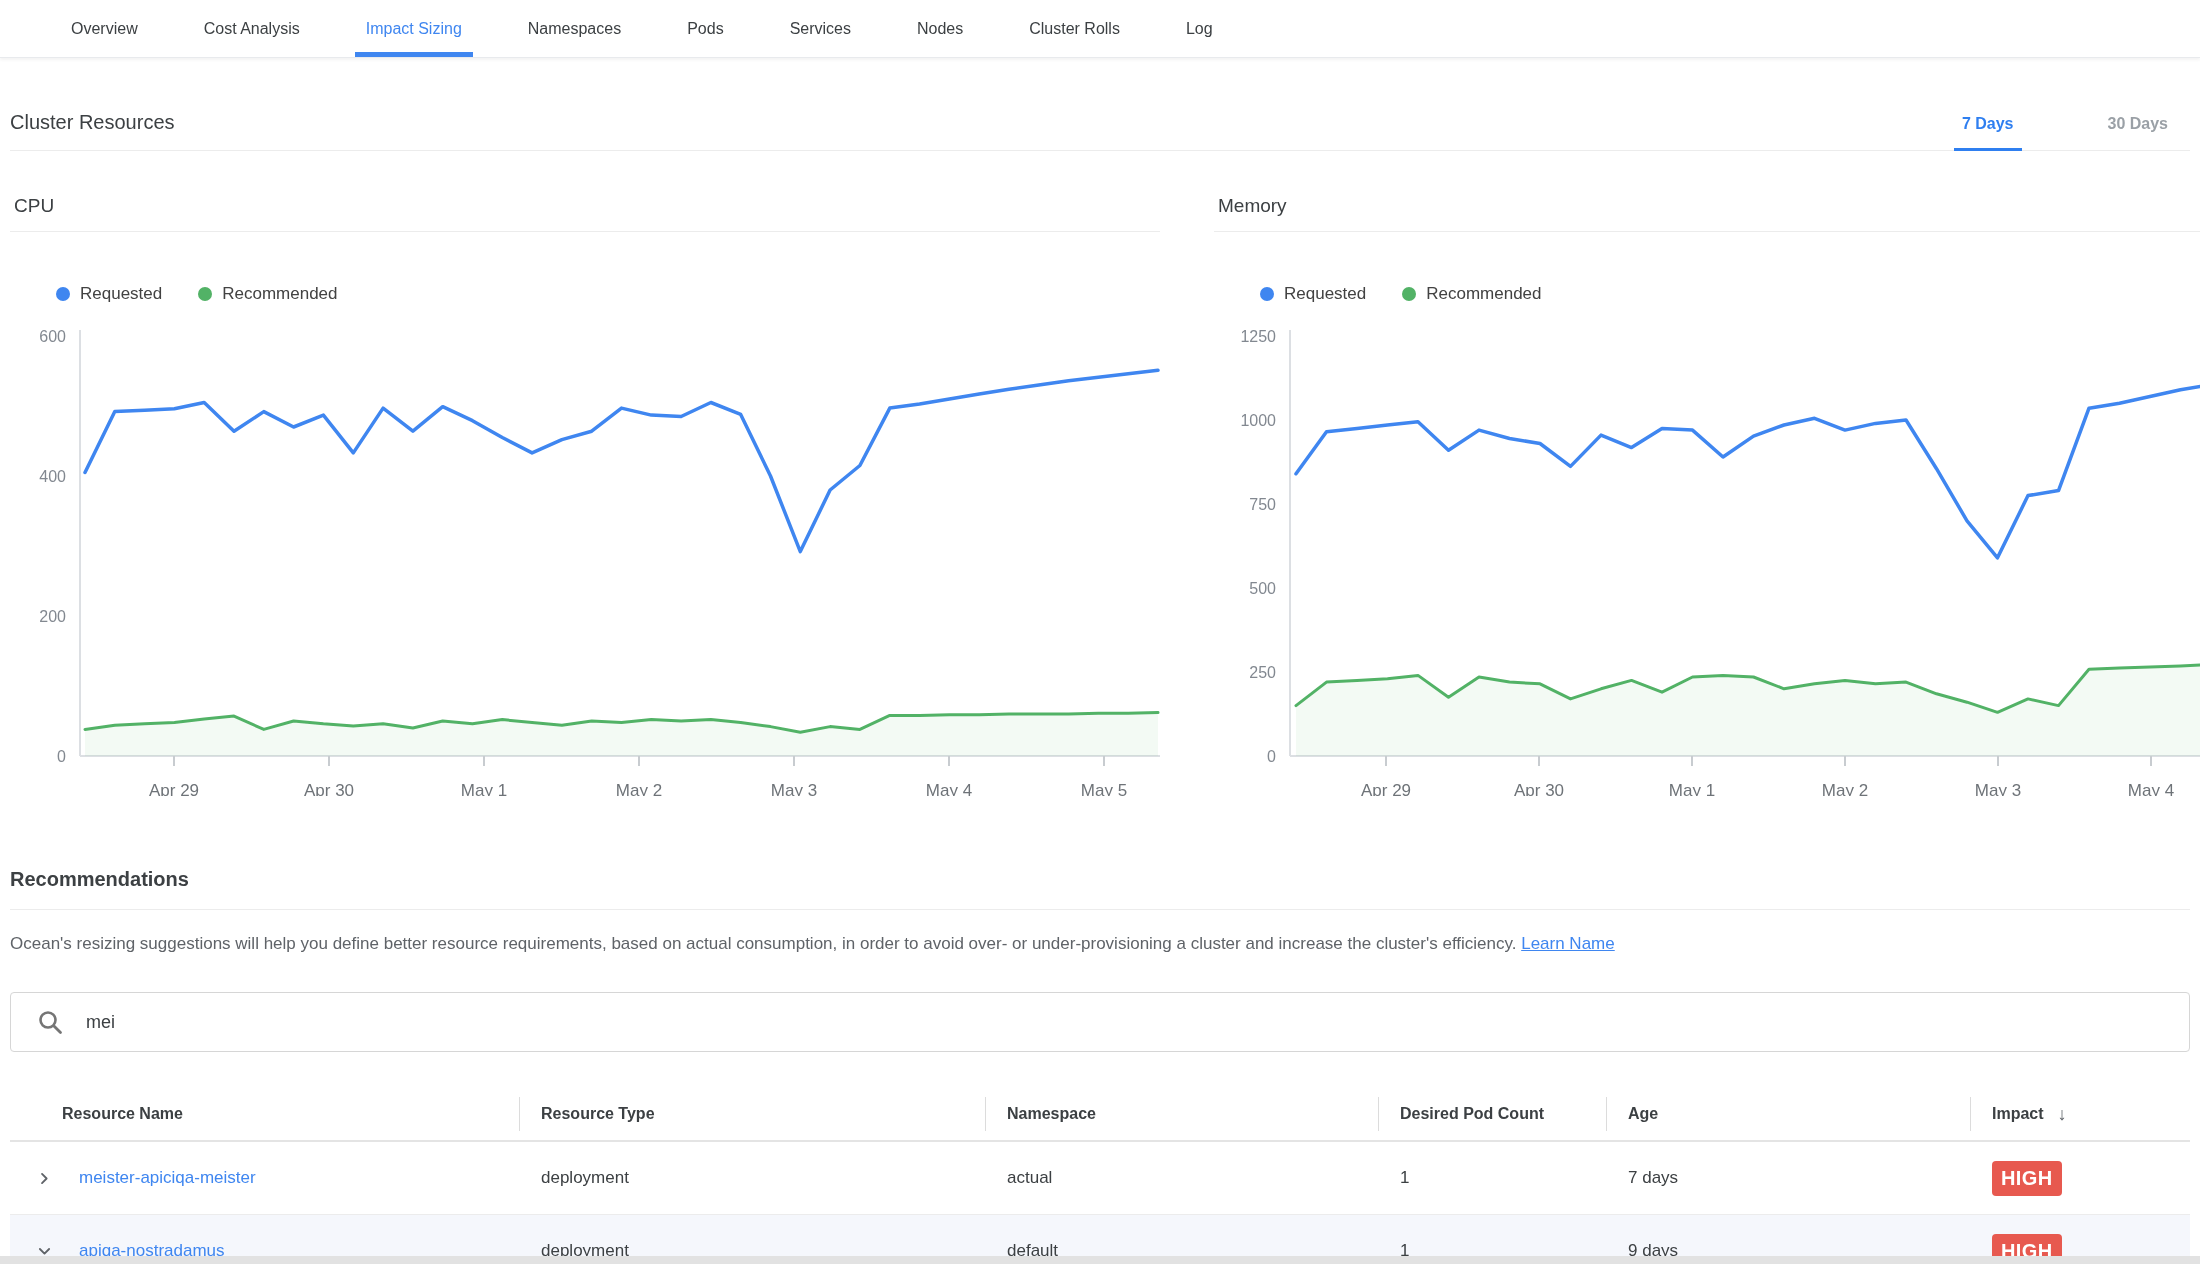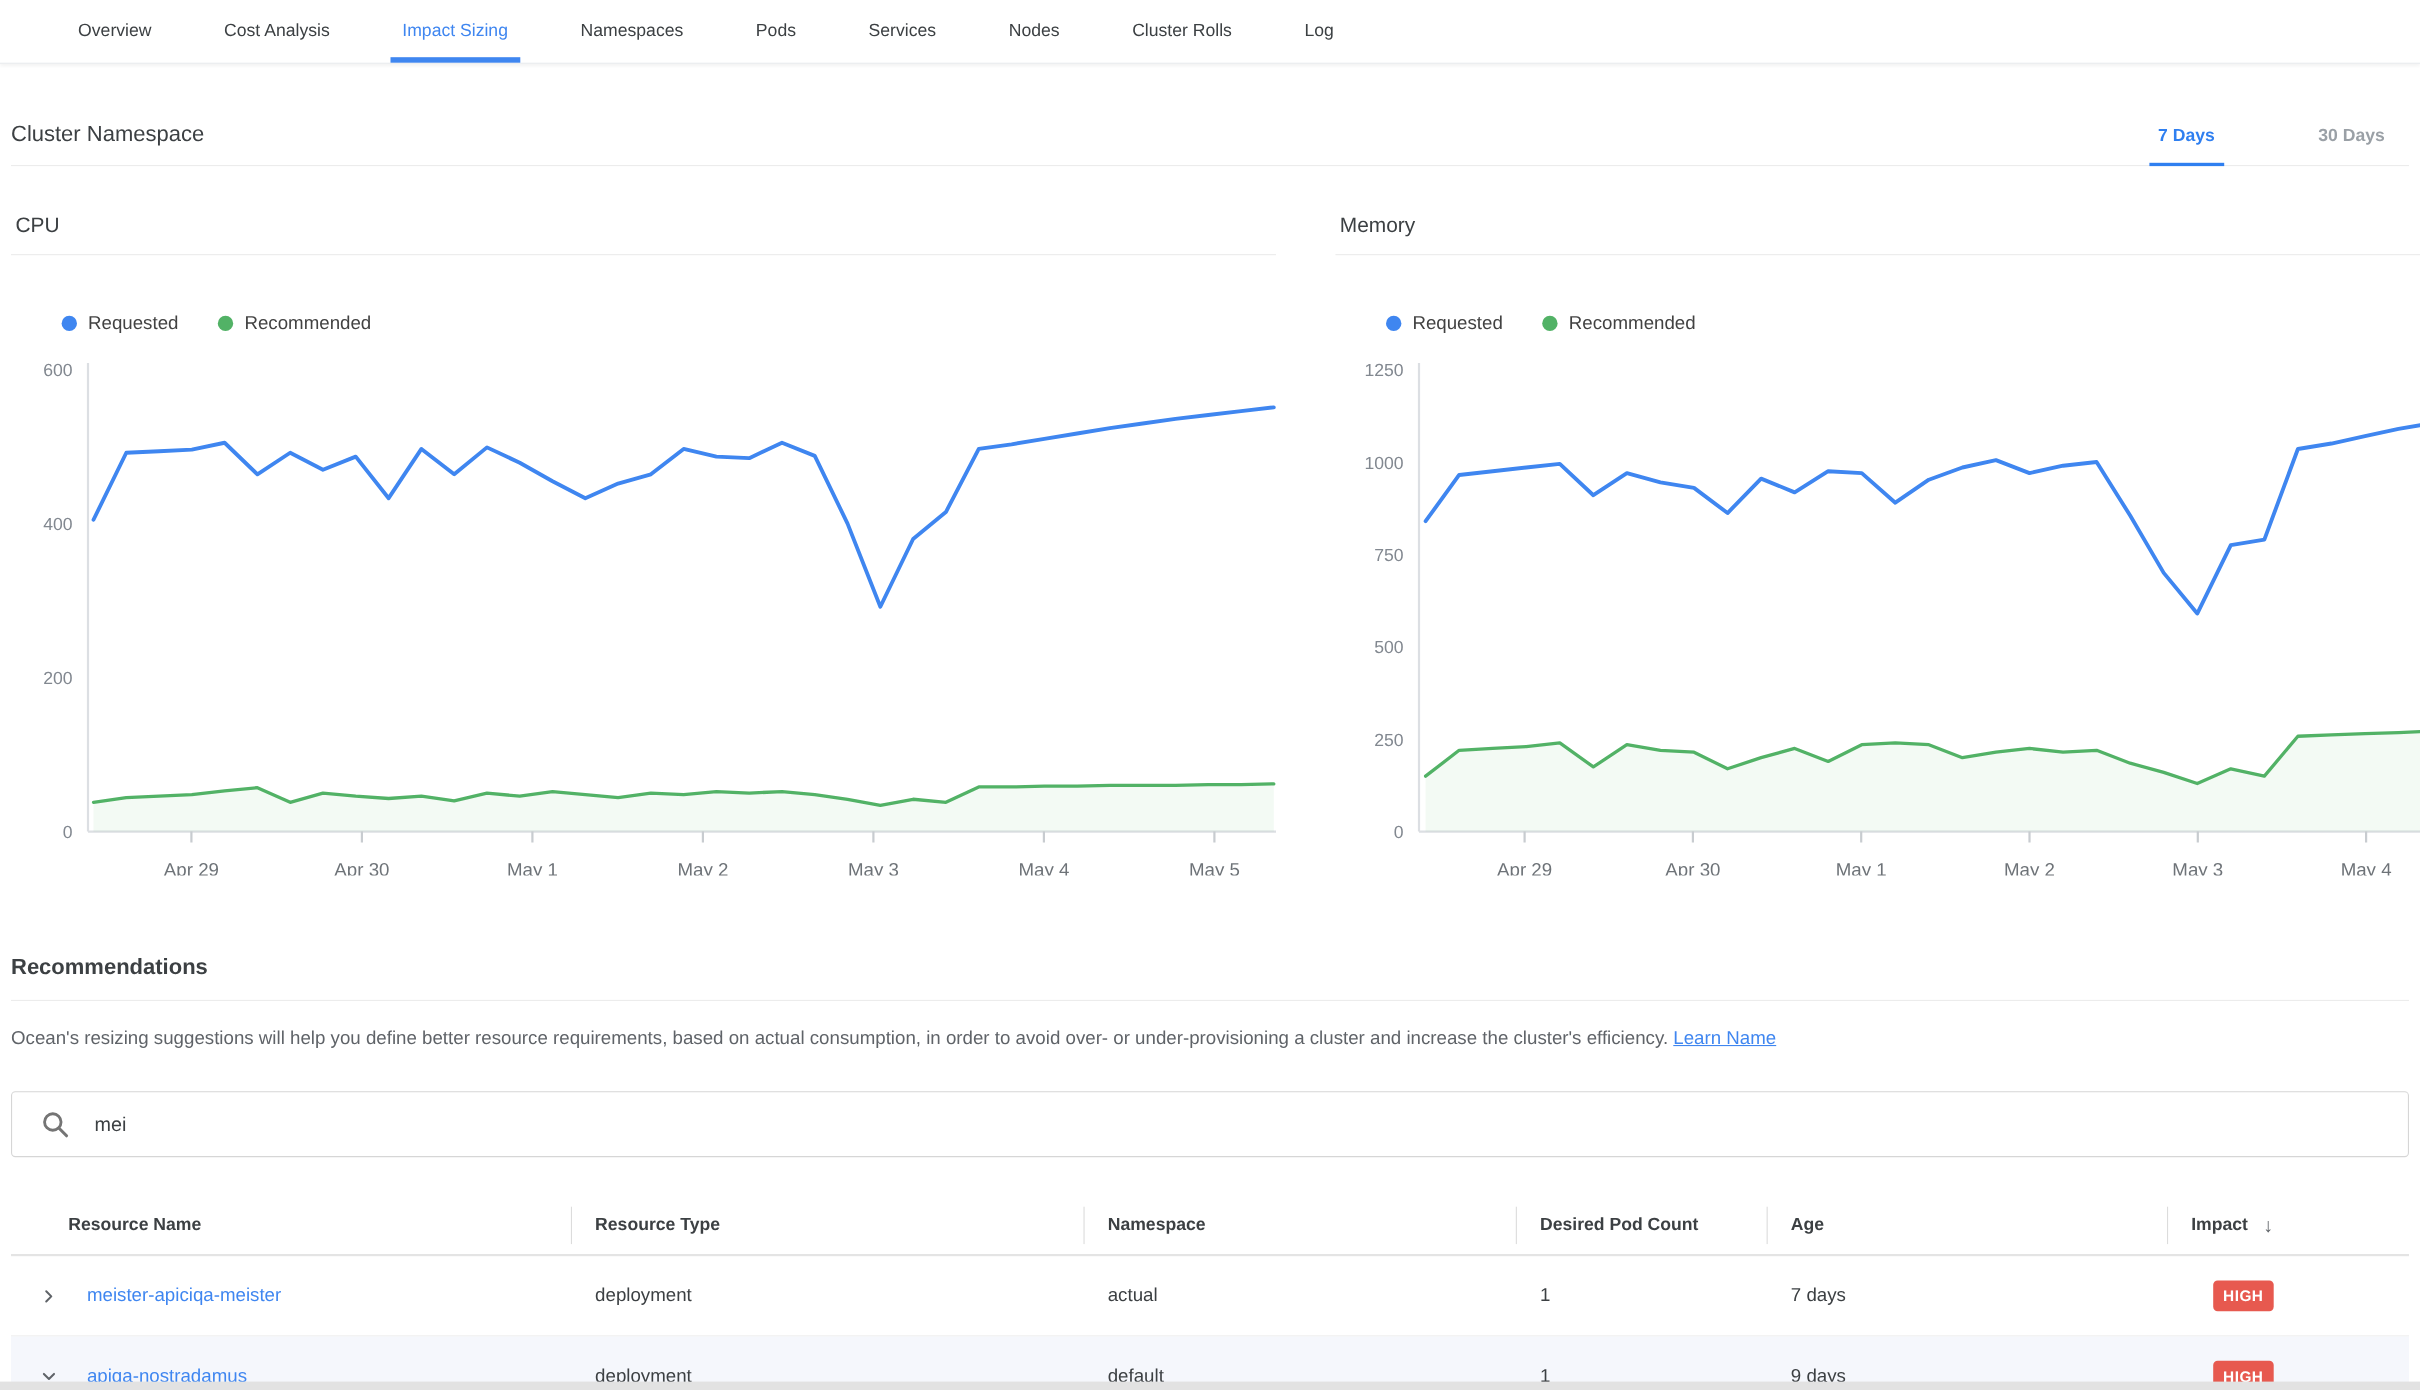--- a/index.html
+++ b/index.html
@@ -65,22 +65,22 @@
   .th:not(:first-child)::before{
     content:"";position:absolute;left:0;top:9px;bottom:9px;width:1px;background:#dcdcdc;
   }
   .sort-arrow{margin-left:14px;font-size:18px;color:#5f6368;font-weight:400;}
   .trow{height:72px;align-items:center;border-bottom:1px solid #ececec;font-size:17px;color:#3c4043;cursor:pointer;}
   .trow.expanded{background:#f5f7fc;}
   .cell{padding-left:22px;}
   .cell-name{display:flex;align-items:center;gap:26px;padding-left:26px;}
   .row-link{color:#3f86f0;font-weight:500;}
   .badge-high{
-    display:inline-block;background:#e7594f;color:#fff;font-weight:700;font-size:14px;
-    padding:6px 9px;border-radius:4px;letter-spacing:.4px;margin-left:20px;
+    display:inline-block;background:#e7594f;color:#fff;font-weight:700;font-size:20px;
+    padding:6px 9px;border-radius:4px;letter-spacing:.4px;
   }
   .bottom-strip{position:absolute;left:0;right:0;bottom:0;height:8px;background:#e2e2e2;}
 </style>
 </head>
 <body>
 
 <nav class="tabbar" id="tabbar">
     <div class="tab">Overview</div>
     <div class="tab">Cost Analysis</div>
     <div class="tab active">Impact Sizing</div>
@@ -88,21 +88,21 @@
     <div class="tab">Pods</div>
     <div class="tab">Services</div>
     <div class="tab">Nodes</div>
     <div class="tab">Cluster Rolls</div>
     <div class="tab">Log</div>
   </nav>
 
 <div class="page">
 
   <div class="section-header">
-    <div class="section-title">Cluster Namespace</div>
+    <div class="section-title">Cluster Resources</div>
     <div class="period-toggle" id="period-toggle">
         <div class="period active">7 Days</div>
         <div class="period">30 Days</div>
       </div>
   </div>
 
   <div class="charts" id="charts-row">
       <div class="chart-card">
         <div class="chart-title">CPU</div>
         <div class="legend">

